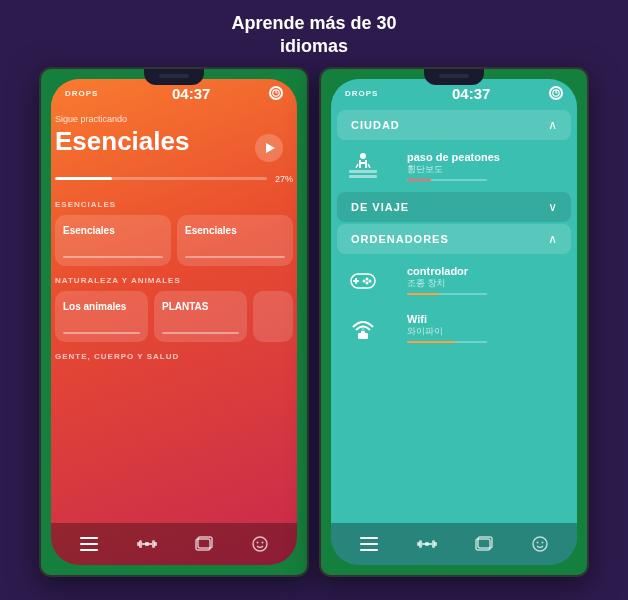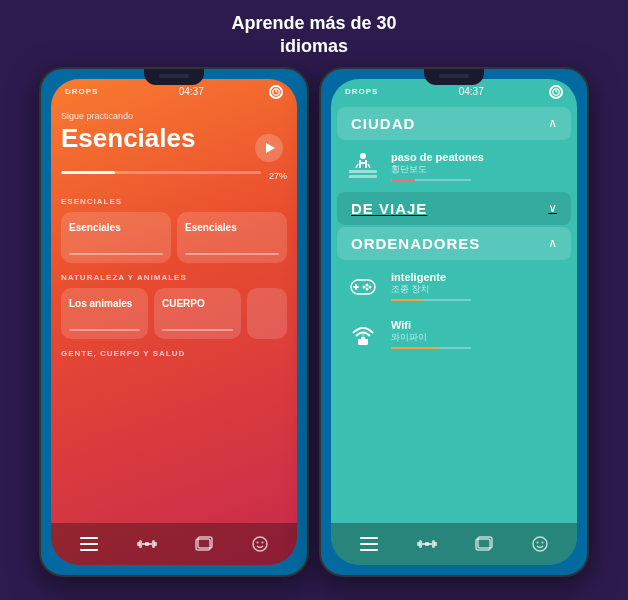--- a/index.html
+++ b/index.html
@@ -34,22 +34,22 @@
       width: 100%;
       justify-content: center;
       gap: 10px;
       padding: 0 10px;
     }
 
     
     .phone {
       width: 270px;
       height: 510px;
-      background: #0369a1;
-      border-radius: 24px;
+      background: #15803d;
+      border-radius: 12px;
       padding: 10px;
       position: relative;
       box-shadow: 0 8px 30px rgba(0,0,0,0.5);
       border: 2px solid #333;
     }
 
     .phone-inner {
       width: 100%;
       height: 100%;
       border-radius: 28px;
@@ -78,57 +78,57 @@
     }
 
     .status-bar .app-name {
       font-size: 8px;
       font-weight: bold;
       letter-spacing: 1px;
       color: rgba(255,255,255,0.9);
     }
 
     .status-bar .time {
-      font-size: 10px;
-      color: white;
-      font-weight: normal;
+      font-size: 15px;
+      color: white;
+      font-weight: bold;
       margin-left: 15px;
     }
 
     .timer-icon {
       width: 14px;
       height: 14px;
       border: 2px solid white;
       border-radius: 50%;
       display: inline-flex;
       align-items: center;
       justify-content: center;
     }
 
     
     .left-content {
-      padding: 10px 10px;
+      padding: 10px 4px;
     }
 
     .sigue-text {
       font-size: 9px;
       color: rgba(255,255,255,0.8);
       margin-bottom: 2px;
     }
 
     .esenciales-title {
       font-size: 26px;
       font-weight: bold;
       color: white;
       margin-bottom: 6px;
     }
 
     .progress-row {
       display: flex;
-      align-items: flex-start;
+      align-items: center;
       gap: 8px;
       margin-bottom: 16px;
       margin-top: 17px;
     }
 
     .progress-bar-container {
       flex: 1;
       height: 3px;
       background: rgba(255,255,255,0.3);
       border-radius: 2px;
@@ -251,40 +251,39 @@
     .category-header.expanded {
       background: rgba(255,255,255,0.15);
       border-radius: 8px;
       margin: 2px 6px;
     }
 
     .category-header.collapsed {
       background: rgba(0,0,0,0.1);
       border-radius: 8px;
       margin: 2px 6px;
-      text-decoration: underline;
     }
 
     .category-name {
-      font-size: 15px;
+      font-size: 11px;
       font-weight: bold;
       letter-spacing: 1px;
       color: white;
     }
 
     .chevron {
       color: white;
       font-size: 12px;
     }
 
     .vocab-item {
       display: flex;
       align-items: center;
       padding: 6px 14px;
-      gap: 10px;
+      gap: 26px;
       justify-content: flex-end;
     }
 
     .vocab-icon {
       width: 36px;
       height: 36px;
       display: flex;
       align-items: center;
       justify-content: center;
       font-size: 22px;
@@ -404,21 +403,21 @@
           </div>
         </div>
 
         <div class="section-label">NATURALEZA Y ANIMALES</div>
         <div class="cards-row">
           <div class="vocab-card">
             <div class="vocab-card-label">Los animales</div>
             <div class="vocab-card-bar"></div>
           </div>
           <div class="vocab-card">
-            <div class="vocab-card-label">CUERPO</div>
+            <div class="vocab-card-label">PLANTAS</div>
             <div class="vocab-card-bar"></div>
           </div>
           <div class="vocab-card partial"></div>
         </div>
 
         <div class="section-label">GENTE, CUERPO Y SALUD</div>
       </div>
 
       <div class="bottom-nav">
         <div class="nav-icon active">
@@ -518,21 +517,21 @@
               <rect x="4" y="6" width="24" height="14" rx="7" fill="none" stroke="white" stroke-width="1.5"></rect>
               <rect x="8" y="10" width="2" height="6" rx="1" fill="white"></rect>
               <rect x="6" y="12" width="6" height="2" rx="1" fill="white"></rect>
               <circle cx="20" cy="11" r="1.5" fill="white"></circle>
               <circle cx="23" cy="13" r="1.5" fill="white"></circle>
               <circle cx="17" cy="13" r="1.5" fill="white"></circle>
               <circle cx="20" cy="15" r="1.5" fill="white"></circle>
             </svg>
           </div>
           <div class="vocab-info">
-            <div class="vocab-word">inteligente</div>
+            <div class="vocab-word">controlador</div>
             <div class="vocab-translation">조종 장치</div>
             <div class="vocab-progress">
               <div class="vocab-progress-fill orange" style="width:40%"></div>
             </div>
           </div>
         </div>
 
 
         <div class="vocab-item">
           <div class="vocab-icon">

